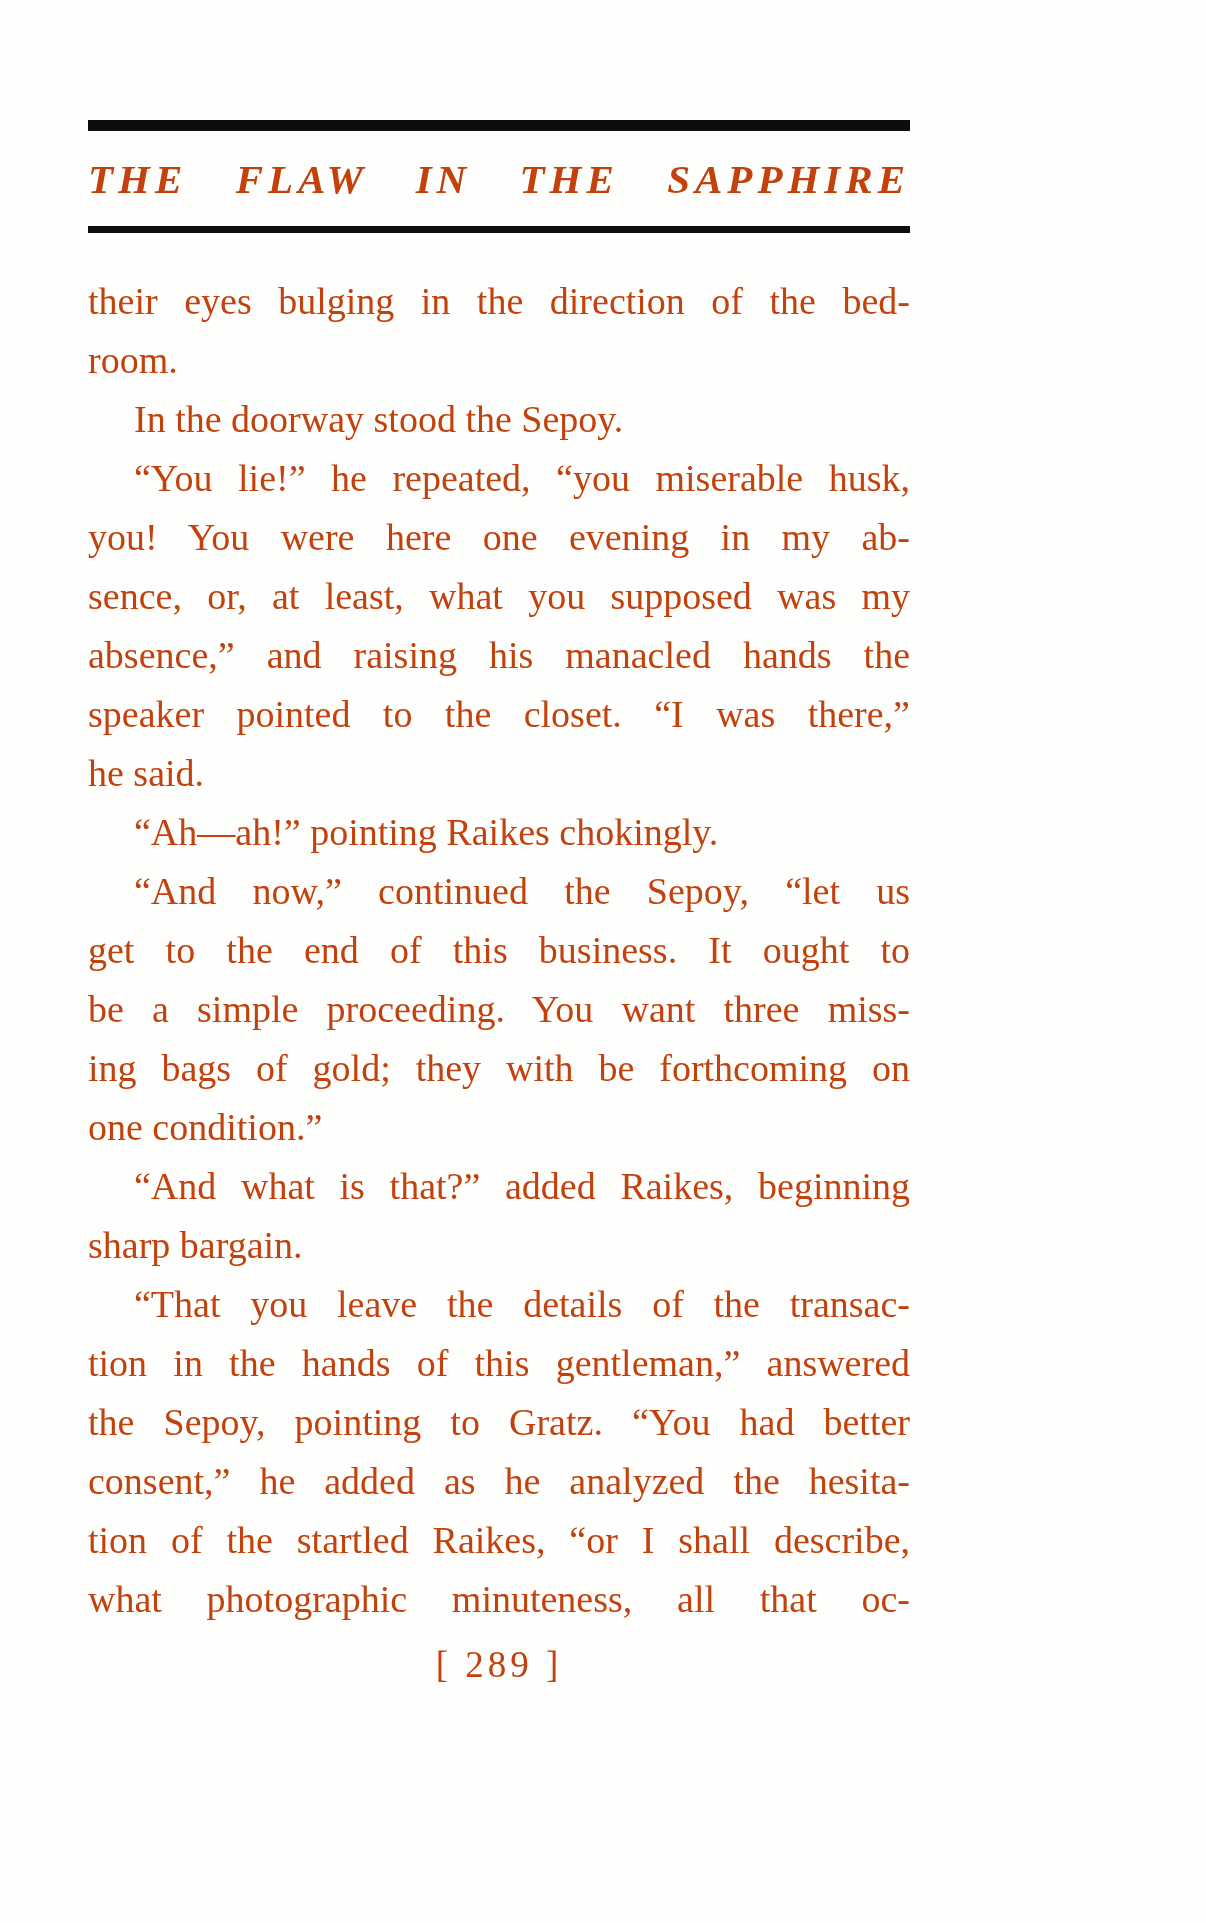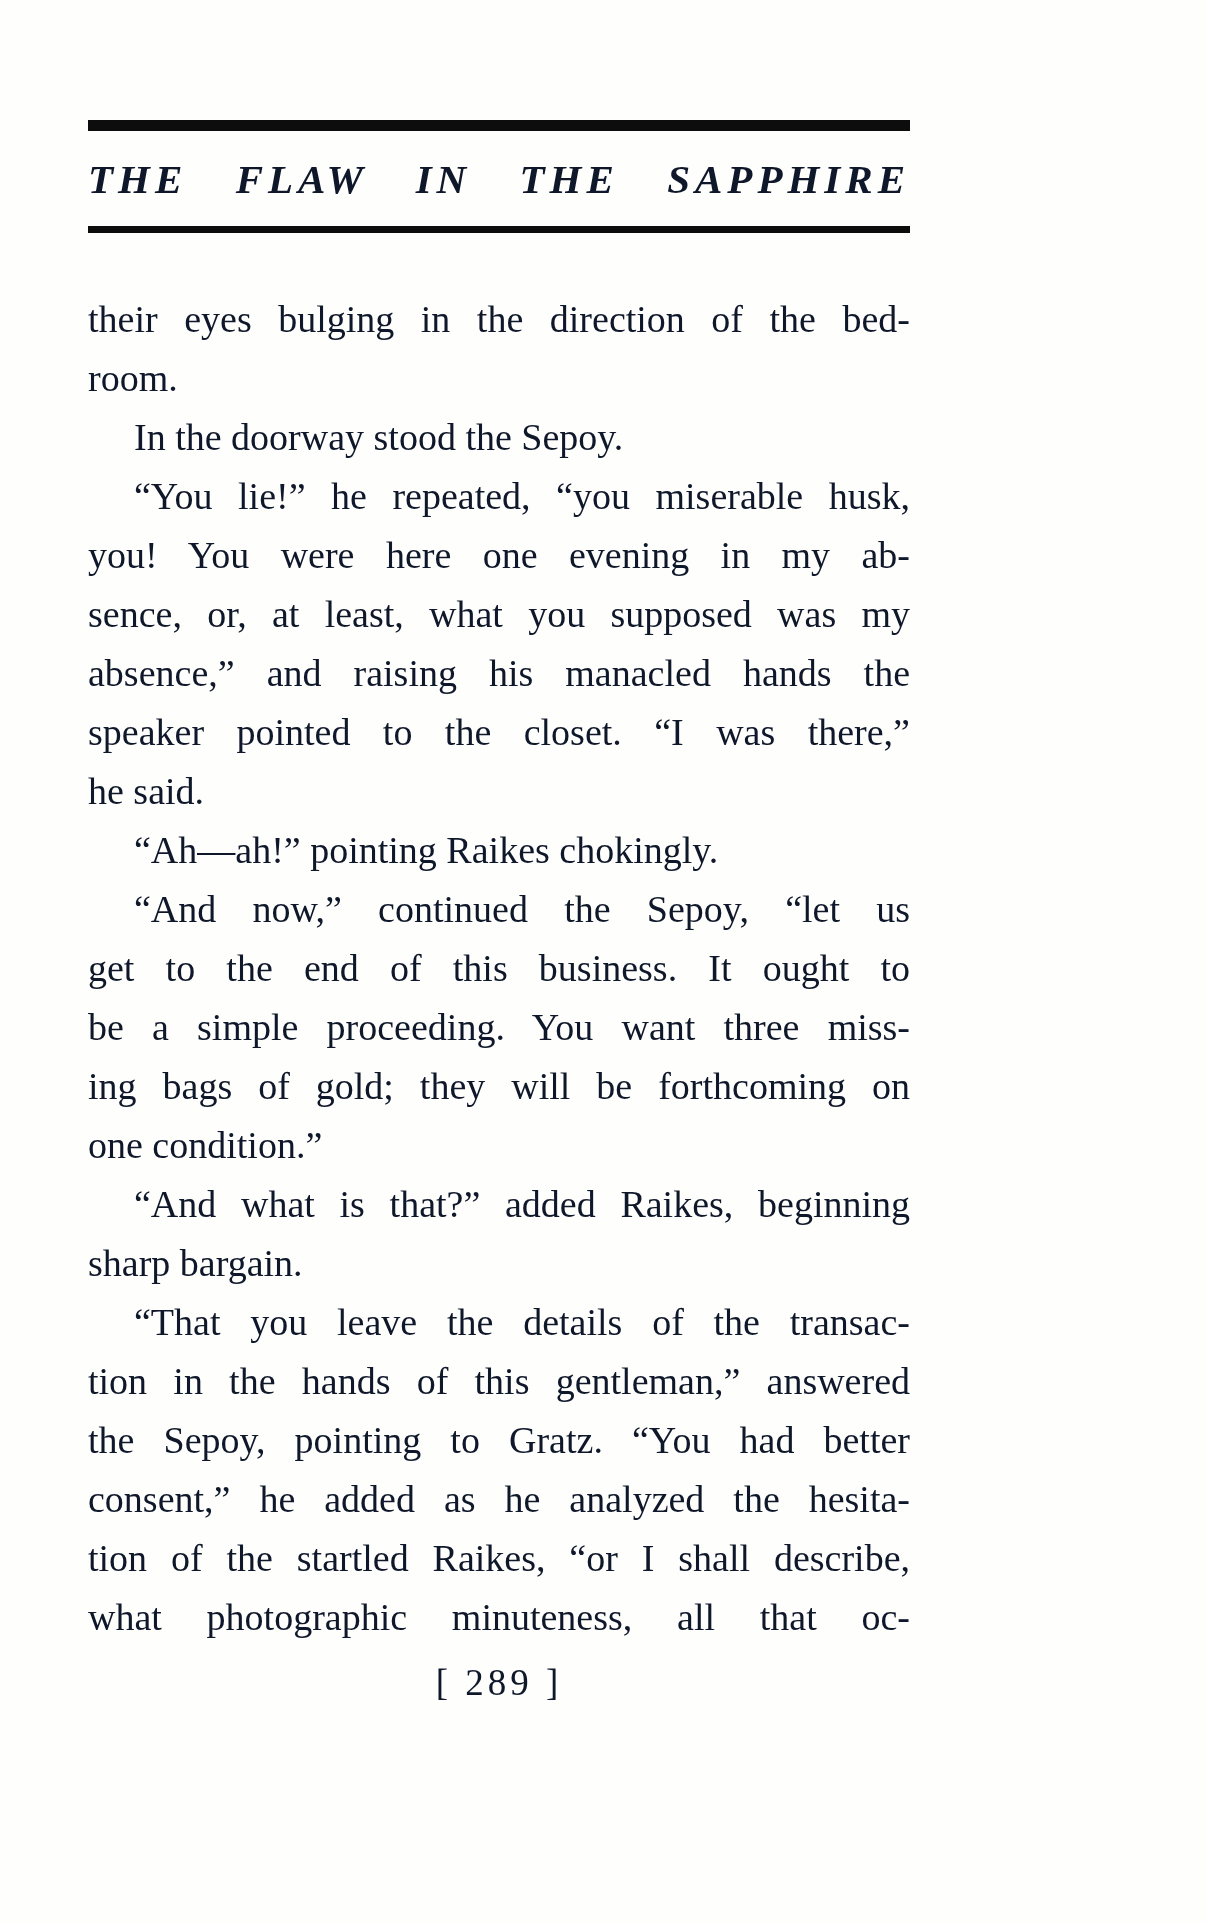--- a/index.html
+++ b/index.html
@@ -5,21 +5,21 @@
   html, body {
     margin: 0;
     padding: 0;
     background: #ffffff;
   }
   .page {
     position: relative;
     width: 1206px;
     height: 1923px;
     background: #fefefc;
-    color: #0f172a;
+    color: #c2410c;
     font-family: "Liberation Serif", "DejaVu Serif", serif;
     overflow: hidden;
   }
   .content {
     position: absolute;
     left: 88px;
     top: 0;
     width: 822px;
   }
   .rule {
@@ -39,21 +39,21 @@
     line-height: 1.1;
     font-style: italic;
     font-weight: bold;
     letter-spacing: 5px;
     word-spacing: 14px;
     text-align: justify;
     text-align-last: justify;
     white-space: normal;
   }
   main.body-text {
-    margin-top: 57px;
+    margin-top: 39px;
     font-size: 38px;
   }
   .line {
     line-height: 59px;
     text-align: left;
     white-space: normal;
   }
   .line.just {
     text-align: justify;
     text-align-last: justify;
@@ -86,21 +86,21 @@
         <div class="line just indent">“You lie!” he repeated, “you miserable husk,</div>
         <div class="line just">you! You were here one evening in my ab-</div>
         <div class="line just">sence, or, at least, what you supposed was my</div>
         <div class="line just">absence,” and raising his manacled hands the</div>
         <div class="line just">speaker pointed to the closet. “I was there,”</div>
         <div class="line">he said.</div>
         <div class="line indent">“Ah—ah!” pointing Raikes chokingly.</div>
         <div class="line just indent">“And now,” continued the Sepoy, “let us</div>
         <div class="line just">get to the end of this business. It ought to</div>
         <div class="line just">be a simple proceeding. You want three miss-</div>
-        <div class="line just">ing bags of gold; they will be forthcoming on</div>
+        <div class="line just">ing bags of gold; they with be forthcoming on</div>
         <div class="line">one condition.”</div>
         <div class="line just indent">“And what is that?” added Raikes, beginning</div>
         <div class="line">sharp bargain.</div>
         <div class="line just indent">“That you leave the details of the transac-</div>
         <div class="line just">tion in the hands of this gentleman,” answered</div>
         <div class="line just">the Sepoy, pointing to Gratz. “You had better</div>
         <div class="line just">consent,” he added as he analyzed the hesita-</div>
         <div class="line just">tion of the startled Raikes, “or I shall describe,</div>
         <div class="line just">what photographic minuteness, all that oc-</div>
       </main>

